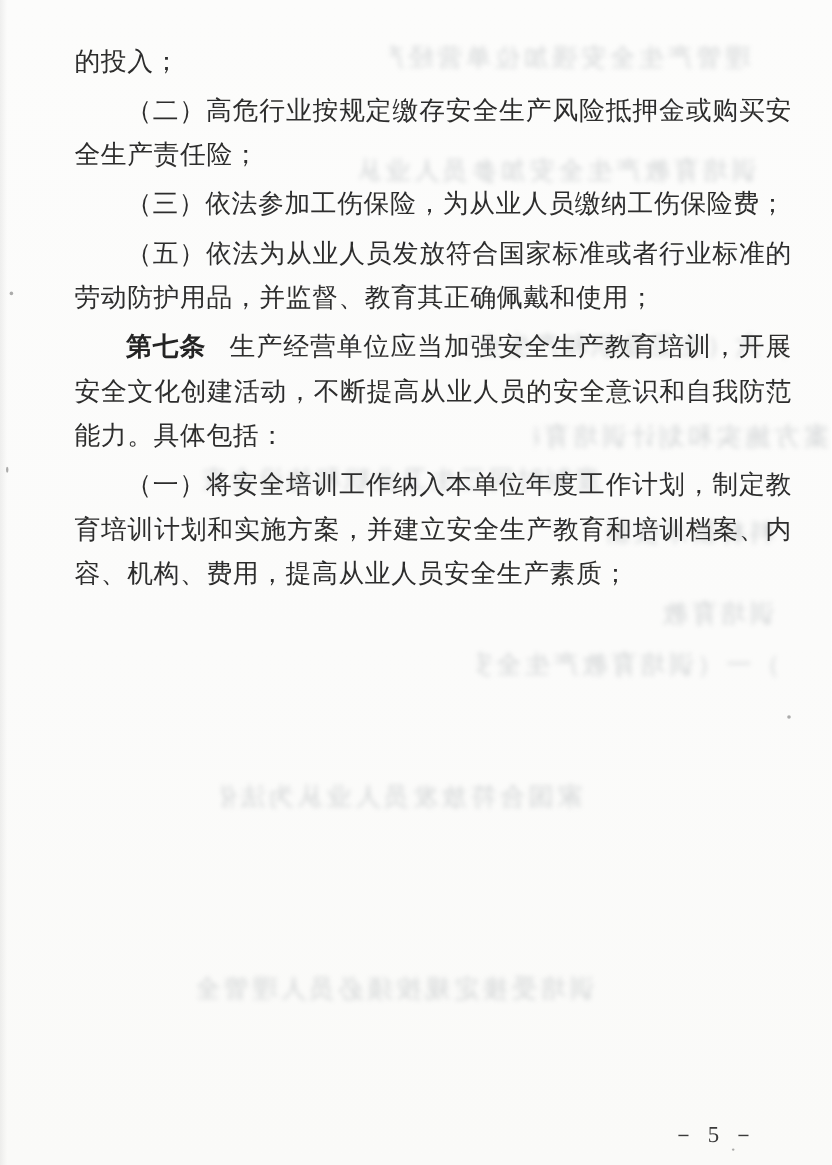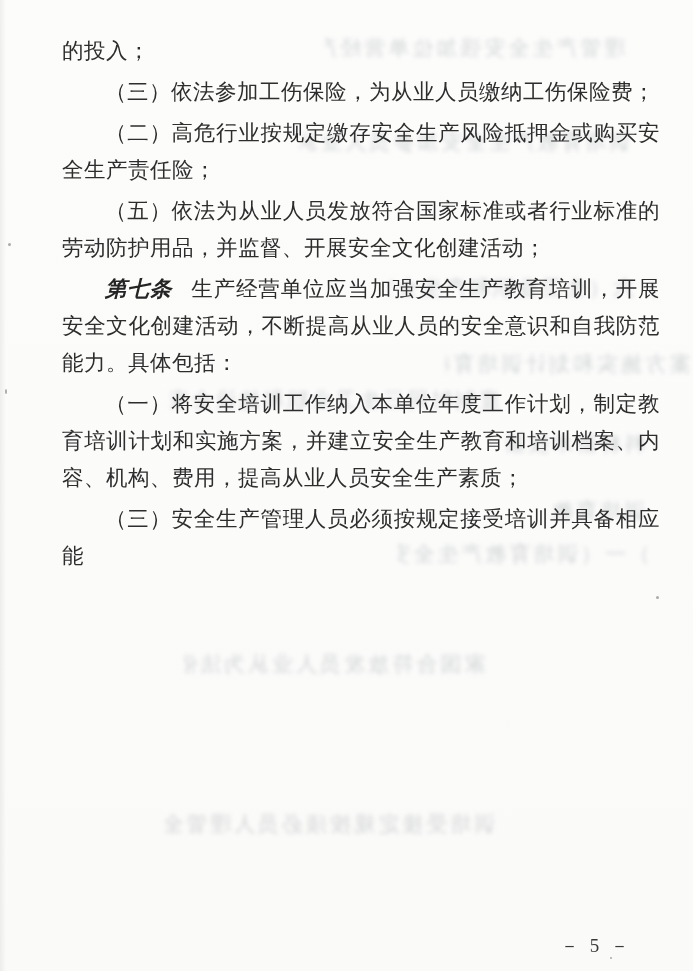--- a/index.html
+++ b/index.html
@@ -31,21 +31,20 @@
     text-align: justify;
     letter-spacing: 0.5px;
     z-index: 2;
   }
   .para { margin: 0 0 4px 0; }
   .para.indent { text-indent: 2em; }
   .lead {
     font-weight: bold;
     margin-right: 0.9em;
     color: #242424;
-    font-style: italic;
   }
   .page-number {
     position: absolute;
     left: 560px; top: 933px;
     font-size: 19px;
     letter-spacing: 3px;
     color: #3a3a3a;
     z-index: 2;
   }
   
@@ -85,26 +84,25 @@
       <span class="bleed" style="top: 386px; left: 170px; width: 330px;">度制时同三生卫业职和施设全安</span>
       <span class="bleed" style="top: 430px; left: 495px; width: 150px;">料材新术技新</span>
       <span class="bleed" style="top: 497px; left: 550px; width: 95px;">训培育教</span>
       <span class="bleed" style="top: 540px; left: 398px; width: 252px;">）一（训培育教产生全安</span>
       <span class="bleed" style="top: 650px; left: 185px; width: 300px;">家国合符放发员人业从为法依</span>
       <span class="bleed" style="top: 810px; left: 165px; width: 330px;">训培受接定规按须必员人理管全安</span>
     </div>
 
   <div class="doc-body" id="doc-body">
       <p class="para">的投入；</p>
+      <p class="para indent">（二）高危行业按规定缴存安全生产风险抵押金或购买安全生产责任险；</p>
       <p class="para indent">（三）依法参加工伤保险，为从业人员缴纳工伤保险费；</p>
-      <p class="para indent">（二）高危行业按规定缴存安全生产风险抵押金或购买安全生产责任险；</p>
-      <p class="para indent">（五）依法为从业人员发放符合国家标准或者行业标准的劳动防护用品，并监督、开展安全文化创建活动；</p>
+      <p class="para indent">（五）依法为从业人员发放符合国家标准或者行业标准的劳动防护用品，并监督、教育其正确佩戴和使用；</p>
       <p class="para indent"><span class="lead">第七条</span>生产经营单位应当加强安全生产教育培训，开展安全文化创建活动，不断提高从业人员的安全意识和自我防范能力。具体包括：</p>
       <p class="para indent">（一）将安全培训工作纳入本单位年度工作计划，制定教育培训计划和实施方案，并建立安全生产教育和培训档案、内容、机构、费用，提高从业人员安全生产素质；</p>
-      <p class="para indent">（三）安全生产管理人员必须按规定接受培训并具备相应能</p>
     </div>
 
   <div class="page-number">－ 5 －</div>
 
   <div class="speck" style="left:8px; top:243px;"></div>
   <div class="speck" style="left:5px; top:389px; width:2px; height:5px;"></div>
   <div class="speck" style="left:656px; top:596px;"></div>
   <div class="speck" style="left:610px; top:957px; width:2px; height:2px;"></div>
 
 </div>

